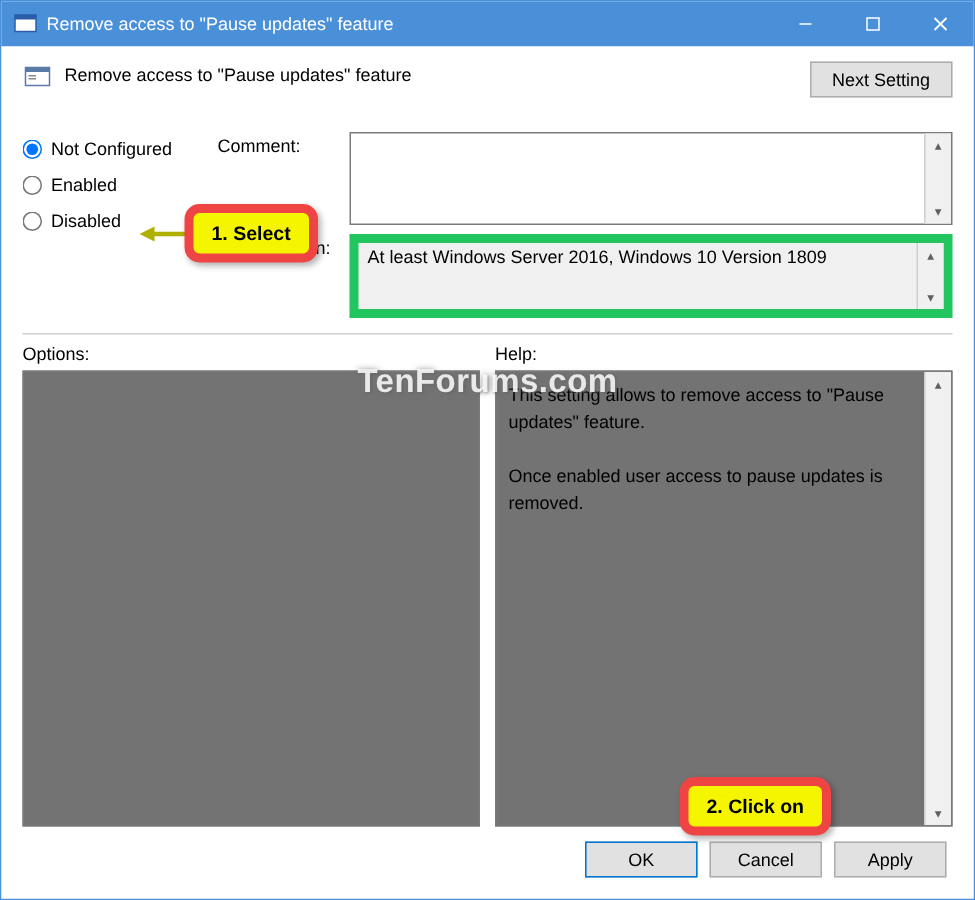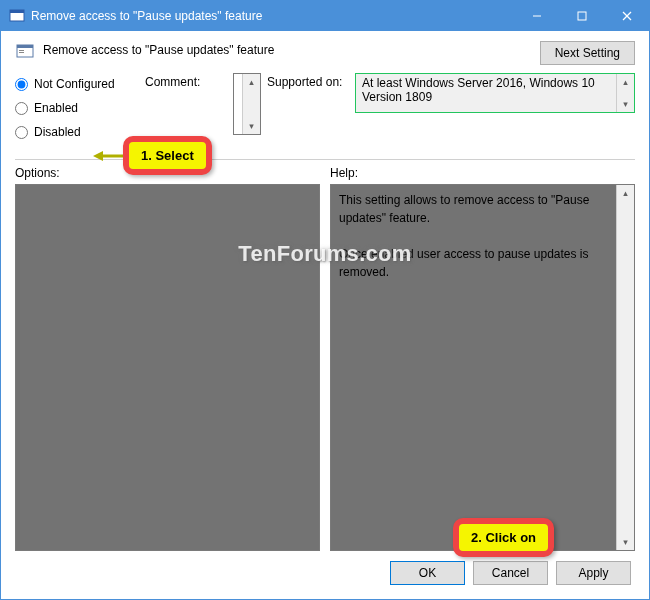--- a/index.html
+++ b/index.html
@@ -10,33 +10,33 @@
 .winbtns{display:flex;height:100%}
 .winbtn{width:45px;display:flex;align-items:center;justify-content:center;color:#fff;font-size:13px}
 .winbtn.close{width:45px}
 .winbtn svg{stroke:#fff;fill:none}
 .content{flex:1;background:#fff;padding:10px 14px 8px 14px;display:flex;flex-direction:column;position:relative}
 .row1{display:flex;align-items:flex-start;margin-bottom:8px}
 .policy-icon{width:20px;height:20px;margin-right:8px;display:flex;align-items:center;justify-content:center;flex-shrink:0}
 .policy-title{flex:1;font-size:12px;padding-top:2px}
 .navbtns{display:flex;gap:8px;margin-left:auto}
 .btn{background:#e1e1e1;border:1px solid #adadad;padding:4px 14px;font-size:12px;font-family:inherit;min-width:80px;text-align:center;box-sizing:border-box}
-.mainarea{display:flex;gap:0;margin-top:0}
+.mainarea{display:flex;gap:0;margin-top:15px}
 .radios{width:130px;padding-top:4px}
 .radio-row{display:flex;align-items:center;margin-bottom:10px;position:relative}
 .radio-row input{margin:0 6px 0 0}
 .radio-row label{font-size:12px}
-.rightcol{flex:1;display:flex;gap:6px}
+.rightcol{flex:1;display:flex;flex-direction:column;gap:6px}
 .field-row{display:flex;align-items:flex-start;gap:8px}
 .field-label{width:80px;font-size:12px;padding-top:2px}
 .comment-box{flex:1;background:#fff;border:1px solid #7a7a7a;height:62px;position:relative;box-sizing:border-box;display:flex}
 .comment-inner{flex:1;padding:2px 4px;font-size:12px}
 .scroll-v{width:17px;background:#f0f0f0;border-left:1px solid #cdcdcd;display:flex;flex-direction:column;justify-content:space-between;align-items:center;font-size:9px;color:#606060}
 .scroll-v .arr{height:16px;display:flex;align-items:center;justify-content:center;width:100%}
-.supported-box{flex:1;background:#f0f0f0;border:1px solid #22c55e;height:40px;position:relative;box-sizing:border-box;display:flex}
+.supported-box{flex:1;background:#f0f0f0;border:6px solid #22c55e;height:56px;position:relative;box-sizing:border-box;display:flex}
 .supported-inner{flex:1;padding:2px 6px;font-size:12px;color:#000}
 .sep{border:none;border-top:1px solid #d0d0d0;margin:10px 0 6px 0}
 .lower{flex:1;display:flex;gap:10px;min-height:0}
 .col{flex:1;display:flex;flex-direction:column;min-height:0}
 .col-label{font-size:12px;margin-bottom:4px}
 .bigbox{flex:1;border:1px solid #7a7a7a;background:#737373;box-sizing:border-box;display:flex;min-height:0}
 .bigbox .inner{flex:1;padding:6px 8px;font-size:12px;line-height:1.5;white-space:pre-wrap}
 .btnrow{display:flex;justify-content:flex-end;gap:8px;padding:10px 4px 6px 4px}
 .btnrow .btn{min-width:75px}
 .btn.ok{outline:1px solid #0078d7;outline-offset:-1px}

